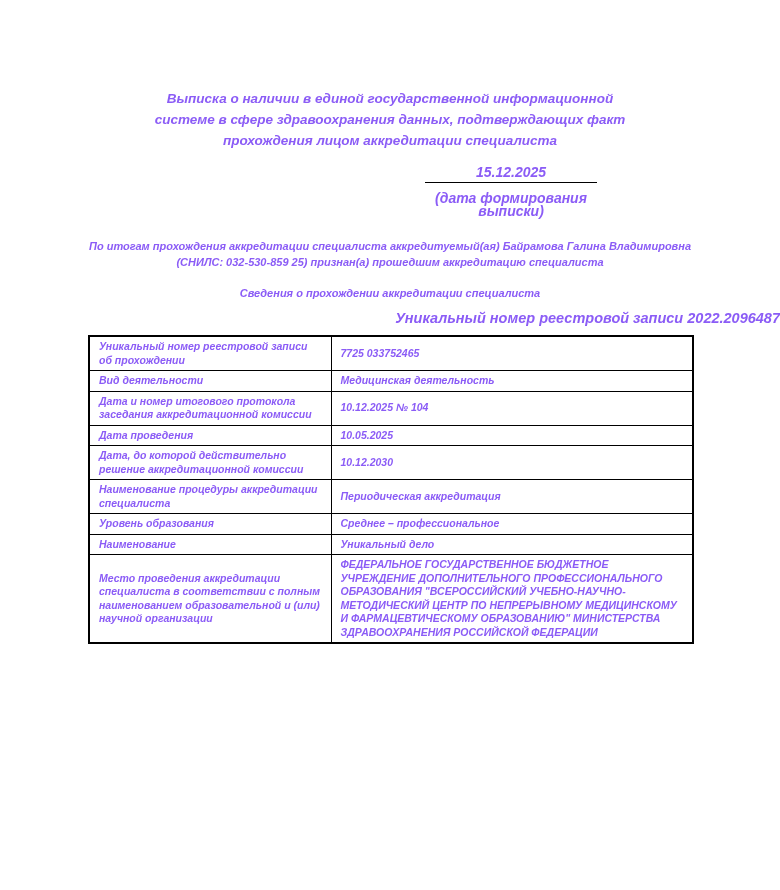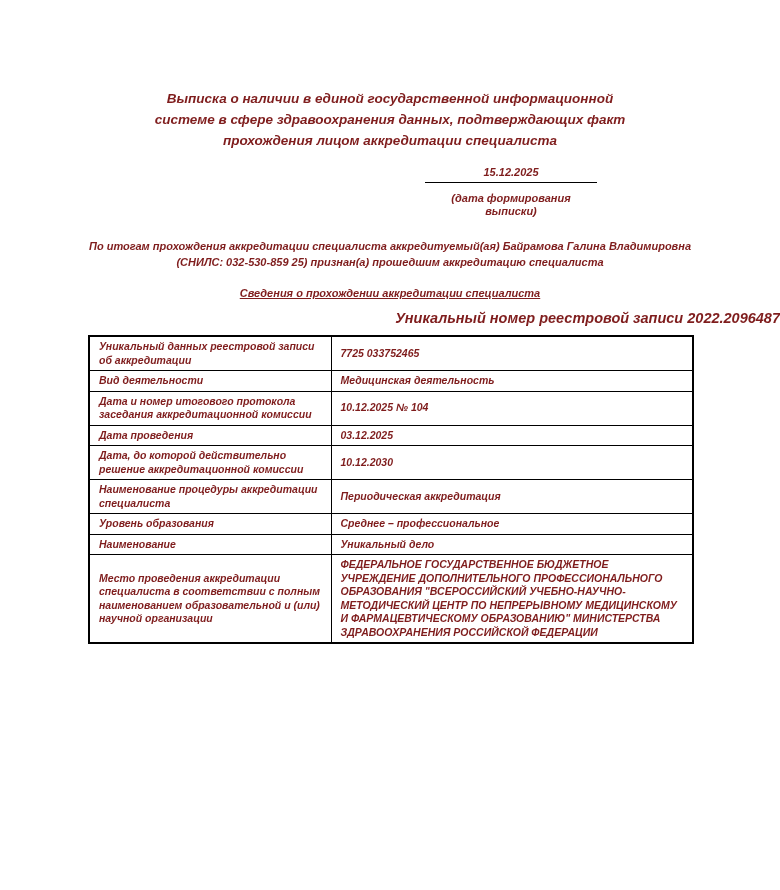--- a/index.html
+++ b/index.html
@@ -14,35 +14,35 @@
     overflow: hidden;
   }
   .page {
     width: 780px;
     height: 890px;
     padding-top: 88px;
     background: #ffffff;
     font-family: "Liberation Sans", sans-serif;
     font-weight: bold;
     font-style: italic;
-    color: #7f1d1d;
+    color: #8b5cf6;
   }
   .title-block {
     text-align: center;
   }
   .title-line {
     font-size: 13.5px;
     line-height: 21px;
     white-space: nowrap;
   }
   .date-block {
     width: 172px;
     margin: 15px 183px 0 auto;
     text-align: center;
-    font-size: 11px;
+    font-size: 14px;
     line-height: 13px;
   }
   .date-value {
     padding-bottom: 3px;
     border-bottom: 1.5px solid #000000;
   }
   .date-caption {
     padding-top: 2px;
     margin-top: 7px;
   }
@@ -53,21 +53,20 @@
     font-size: 11px;
     line-height: 16px;
   }
   .section-heading {
     margin-top: 16px;
     text-align: center;
     font-size: 11px;
     line-height: 14px;
   }
   .section-heading .u {
-    text-decoration: underline;
   }
   .registry-heading {
     margin-top: 10px;
     text-align: right;
     font-size: 14.5px;
     line-height: 17px;
   }
   table.acc-table {
     border-collapse: collapse;
     table-layout: fixed;
@@ -108,34 +107,34 @@
 
   <div class="registry-heading">Уникальный номер реестровой записи 2022.2096487</div>
 
   <table class="acc-table">
     <colgroup>
       <col style="width:242px">
       <col style="width:362px">
     </colgroup>
     <tbody>
       <tr>
-        <td>Уникальный данных реестровой записи об аккредитации</td>
+        <td>Уникальный номер реестровой записи об прохождении</td>
         <td>7725 033752465</td>
       </tr>
       <tr>
         <td>Вид деятельности</td>
         <td>Медицинская деятельность</td>
       </tr>
       <tr>
         <td>Дата и номер итогового протокола заседания аккредитационной комиссии</td>
         <td>10.12.2025 № 104</td>
       </tr>
       <tr>
         <td>Дата проведения</td>
-        <td>03.12.2025</td>
+        <td>10.05.2025</td>
       </tr>
       <tr>
         <td>Дата, до которой действительно решение аккредитационной комиссии</td>
         <td>10.12.2030</td>
       </tr>
       <tr>
         <td>Наименование процедуры аккредитации специалиста</td>
         <td>Периодическая аккредитация</td>
       </tr>
       <tr>

